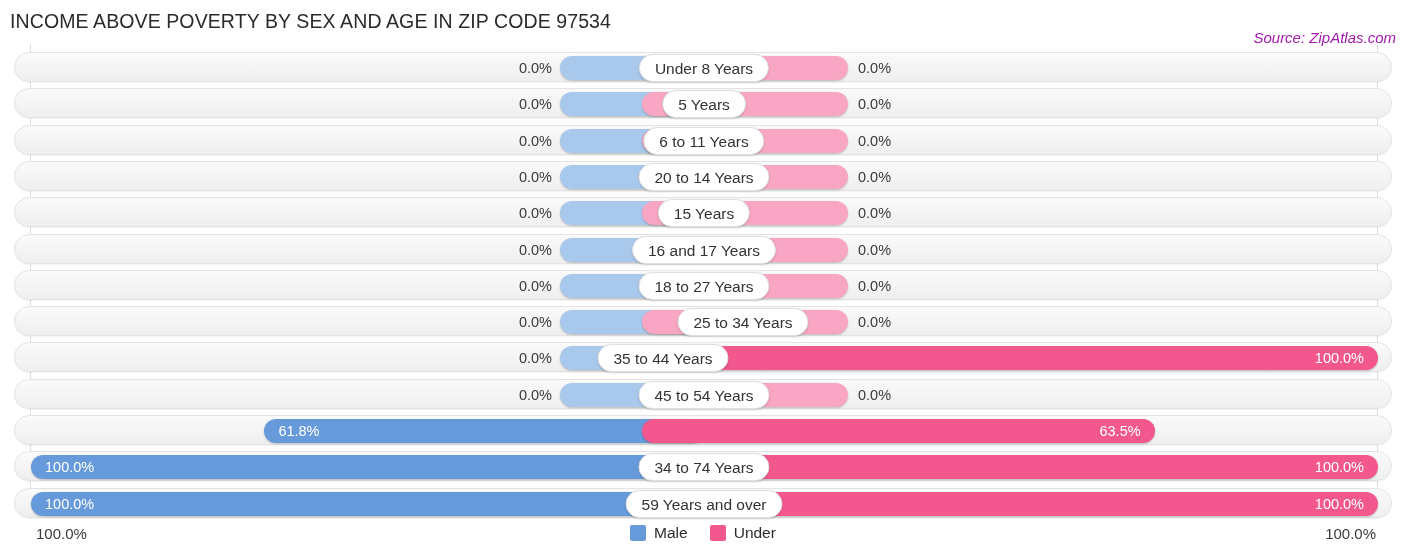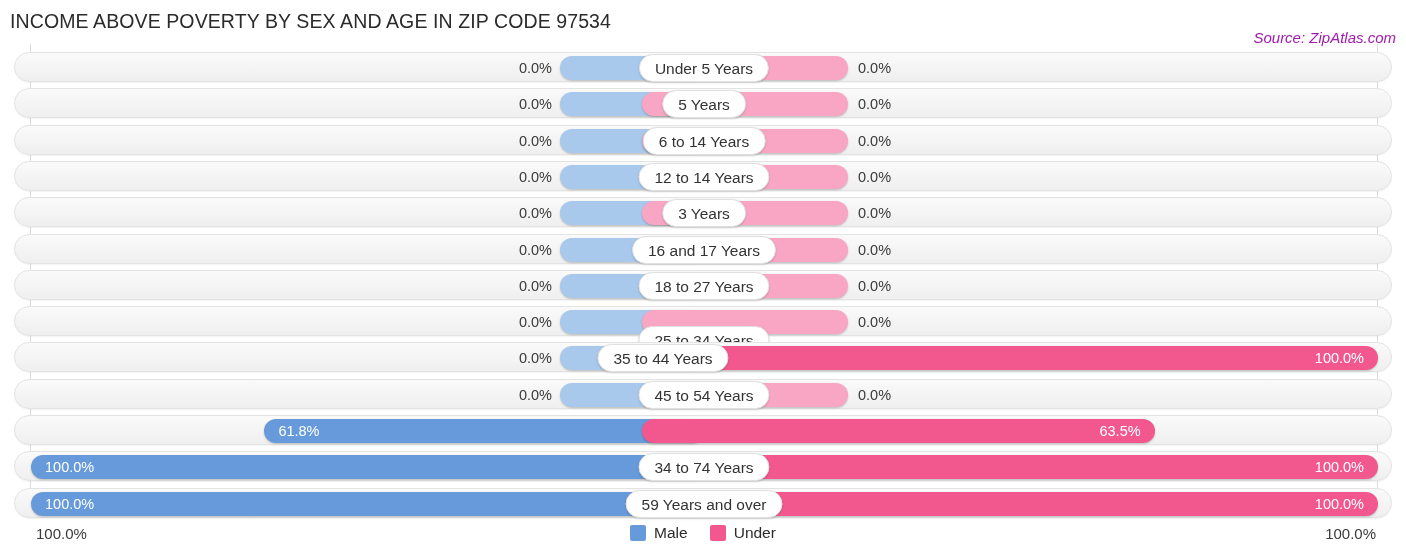--- a/index.html
+++ b/index.html
@@ -163,70 +163,70 @@
 
   <div id="plot">
     <div class="gridline" id="grid-left"></div>
     <div class="gridline" id="grid-right"></div>
     <div id="rows">
         <div class="row" style="top: 8px;">
           <div class="bar bar-male" style="left: 545px; width: 144px;"></div>
           <div class="bar bar-female" style="left: 627px; width: 206px;"></div>
           <div class="outval male" style="right: 841px; left: 425px; width: 112px;">0.0%</div>
           <div class="outval female" style="left: 843px;">0.0%</div>
-          <div class="pill" style="left: 689px;">Under 5 Years</div>
+          <div class="pill" style="left: 689px;">Under 8 Years</div>
         </div>
         <div class="row" style="top: 44.3px;">
           <div class="bar bar-male" style="left: 545px; width: 144px;"></div>
           <div class="bar bar-female" style="left: 627px; width: 206px;"></div>
           <div class="outval male" style="right: 841px; left: 425px; width: 112px;">0.0%</div>
           <div class="outval female" style="left: 843px;">0.0%</div>
           <div class="pill" style="left: 689px;">5 Years</div>
         </div>
         <div class="row" style="top: 80.6px;">
           <div class="bar bar-male" style="left: 545px; width: 144px;"></div>
           <div class="bar bar-female" style="left: 627px; width: 206px;"></div>
           <div class="outval male" style="right: 841px; left: 425px; width: 112px;">0.0%</div>
           <div class="outval female" style="left: 843px;">0.0%</div>
-          <div class="pill" style="left: 689px;">6 to 14 Years</div>
+          <div class="pill" style="left: 689px;">6 to 11 Years</div>
         </div>
         <div class="row" style="top: 116.9px;">
           <div class="bar bar-male" style="left: 545px; width: 144px;"></div>
           <div class="bar bar-female" style="left: 627px; width: 206px;"></div>
           <div class="outval male" style="right: 841px; left: 425px; width: 112px;">0.0%</div>
           <div class="outval female" style="left: 843px;">0.0%</div>
-          <div class="pill" style="left: 689px;">12 to 14 Years</div>
+          <div class="pill" style="left: 689px;">20 to 14 Years</div>
         </div>
         <div class="row" style="top: 153.2px;">
           <div class="bar bar-male" style="left: 545px; width: 144px;"></div>
           <div class="bar bar-female" style="left: 627px; width: 206px;"></div>
           <div class="outval male" style="right: 841px; left: 425px; width: 112px;">0.0%</div>
           <div class="outval female" style="left: 843px;">0.0%</div>
-          <div class="pill" style="left: 689px;">3 Years</div>
+          <div class="pill" style="left: 689px;">15 Years</div>
         </div>
         <div class="row" style="top: 189.5px;">
           <div class="bar bar-male" style="left: 545px; width: 144px;"></div>
           <div class="bar bar-female" style="left: 627px; width: 206px;"></div>
           <div class="outval male" style="right: 841px; left: 425px; width: 112px;">0.0%</div>
           <div class="outval female" style="left: 843px;">0.0%</div>
           <div class="pill" style="left: 689px;">16 and 17 Years</div>
         </div>
         <div class="row" style="top: 225.8px;">
           <div class="bar bar-male" style="left: 545px; width: 144px;"></div>
           <div class="bar bar-female" style="left: 627px; width: 206px;"></div>
           <div class="outval male" style="right: 841px; left: 425px; width: 112px;">0.0%</div>
           <div class="outval female" style="left: 843px;">0.0%</div>
           <div class="pill" style="left: 689px;">18 to 27 Years</div>
         </div>
         <div class="row" style="top: 262.1px;">
           <div class="bar bar-male" style="left: 545px; width: 144px;"></div>
           <div class="bar bar-female" style="left: 627px; width: 206px;"></div>
           <div class="outval male" style="right: 841px; left: 425px; width: 112px;">0.0%</div>
           <div class="outval female" style="left: 843px;">0.0%</div>
-          <div class="pill" style="left: 689px; margin-top: 18px;">25 to 34 Years</div>
+          <div class="pill" style="left: 728px;">25 to 34 Years</div>
         </div>
         <div class="row" style="top: 298.4px;">
           <div class="bar bar-male" style="left: 545px; width: 144px;"></div>
           <div class="bar bar-female hot" style="left: 627px; width: 736px;">
             <span class="bar-val right">100.0%</span>
           </div>
           <div class="outval male" style="right: 841px; left: 425px; width: 112px;">0.0%</div>
           <div class="pill" style="left: 648px;">35 to 44 Years</div>
         </div>
         <div class="row" style="top: 334.7px;">

